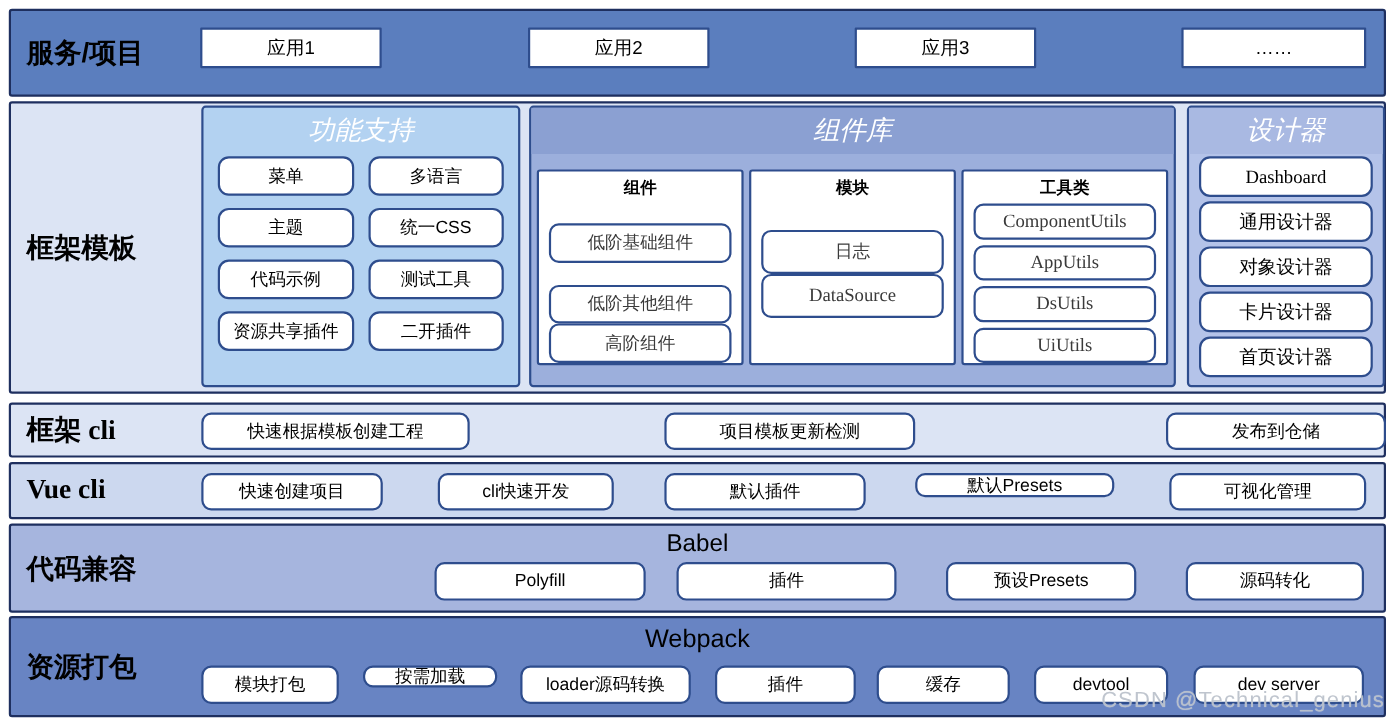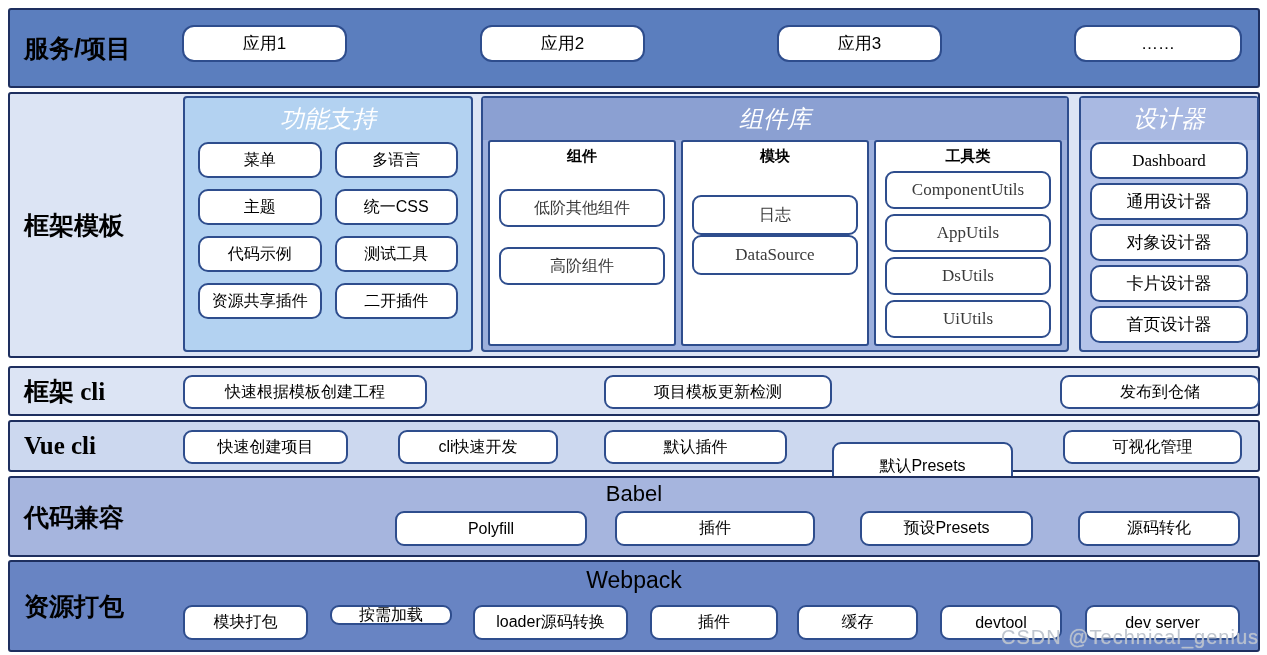--- a/index.html
+++ b/index.html
@@ -17,31 +17,31 @@
   .r2{top:92px;height:266px;background:var(--row_light);}
   .r3{top:366px;height:50px;background:var(--row_light);}
   .r4{top:420px;height:52px;background:var(--row_light2);}
   .r5{top:476px;height:81px;background:var(--row_medium);}
   .r6{top:560px;height:92px;background:var(--row_dark);}
   .row-label{position:absolute;left:14px;top:50%;transform:translateY(-50%);
     font-size:25px;font-weight:bold;color:#000;white-space:nowrap;}
   .serif{font-family:"Liberation Serif","DejaVu Serif",serif;}
   .box{position:absolute;background:#fff;border:2px solid var(--box_border);border-radius:9px;
     display:flex;align-items:center;justify-content:center;font-size:16px;color:#000;white-space:nowrap;}
-  .r1 .box{height:37px;font-size:17px;border-radius:12px;}
+  .r1 .box{height:37px;font-size:17px;border-radius:1px;}
   .section-title{position:absolute;left:0;right:0;text-align:center;color:#000;}
   
   .panel{position:absolute;top:2px;height:256px;border:2px solid var(--box_border);border-radius:4px;}
   .panel-head{color:#fff;font-size:24px;text-align:center;line-height:42px;height:42px;font-style:italic;}
   .feature{left:173px;width:290px;background:var(--panel_sky);}
   .feature-grid{display:grid;grid-template-columns:1fr 1fr;gap:11px 13px;padding:2px 13px 0 13px;}
   .fbox{position:static;height:36px;border-radius:10px;}
   .complib{left:471px;width:588px;background:var(--panel_mid);}
   .complib .panel-head{background:var(--panel_mid_head);}
-  .sub-wrap{display:flex;gap:5px;padding:0 5px;height:206px;}
+  .sub-wrap{display:flex;gap:5px;padding:14px 5px;height:206px;}
   .subpanel{flex:1;background:#fff;border:2px solid var(--box_border);border-radius:3px;
     display:flex;flex-direction:column;align-items:center;padding:5px 9px 0 9px;}
   .sub-title{font-size:15px;font-weight:bold;color:#000;}
   .sbox{position:static;width:100%;height:38px;color:var(--sub_text);border-radius:9px;}
   .sbox.serif{font-size:17px;}
   .sp-comp .sbox:nth-of-type(1){margin-top:8px;}
   .sp-comp .sbox:nth-of-type(2){margin-top:23px;}
   .sp-comp .sbox:nth-of-type(3){margin-top:20px;}
   .sp-mod .sbox{height:40px;}
   .sp-mod .sbox:nth-of-type(1){margin-top:30px;}
@@ -86,20 +86,21 @@
         <div class="box fbox">资源共享插件</div>
         <div class="box fbox">二开插件</div>
       </div>
     </div>
 
     <div class="panel complib">
       <div class="panel-head">组件库</div>
       <div class="sub-wrap">
         <div class="subpanel sp-comp">
           <div class="sub-title">组件</div>
+          <div class="box sbox">低阶基础组件</div>
           <div class="box sbox">低阶其他组件</div>
           <div class="box sbox">高阶组件</div>
         </div>
         <div class="subpanel sp-mod">
           <div class="sub-title">模块</div>
           <div class="box sbox">日志</div>
           <div class="box sbox serif">DataSource</div>
         </div>
         <div class="subpanel sp-utils">
           <div class="sub-title">工具类</div>
@@ -128,21 +129,21 @@
     <div class="box" style="left:173px;top:7px;width:244px;height:34px">快速根据模板创建工程</div>
     <div class="box" style="left:594px;top:7px;width:228px;height:34px">项目模板更新检测</div>
     <div class="box" style="left:1050px;top:7px;width:200px;height:34px">发布到仓储</div>
   </section>
 
   <section class="row r4">
     <div class="row-label serif">Vue cli</div>
     <div class="box" style="left:173px;top:8px;width:165px;height:34px">快速创建项目</div>
     <div class="box" style="left:388px;top:8px;width:160px;height:34px">cli快速开发</div>
     <div class="box" style="left:594px;top:8px;width:183px;height:34px">默认插件</div>
-    <div class="box" style="left:822px;top:20px;width:181px;height:48px">默认Presets</div>
+    <div class="box" style="left:822px;top:8px;width:181px;height:22px">默认Presets</div>
     <div class="box" style="left:1053px;top:8px;width:179px;height:34px">可视化管理</div>
   </section>
 
   <section class="row r5">
     <div class="row-label">代码兼容</div>
     <div class="section-title">Babel</div>
     <div class="box" style="left:385px;top:33px;width:192px;height:35px">Polyfill</div>
     <div class="box" style="left:605px;top:33px;width:200px;height:35px">插件</div>
     <div class="box" style="left:850px;top:33px;width:173px;height:35px">预设Presets</div>
     <div class="box" style="left:1068px;top:33px;width:162px;height:35px">源码转化</div>

